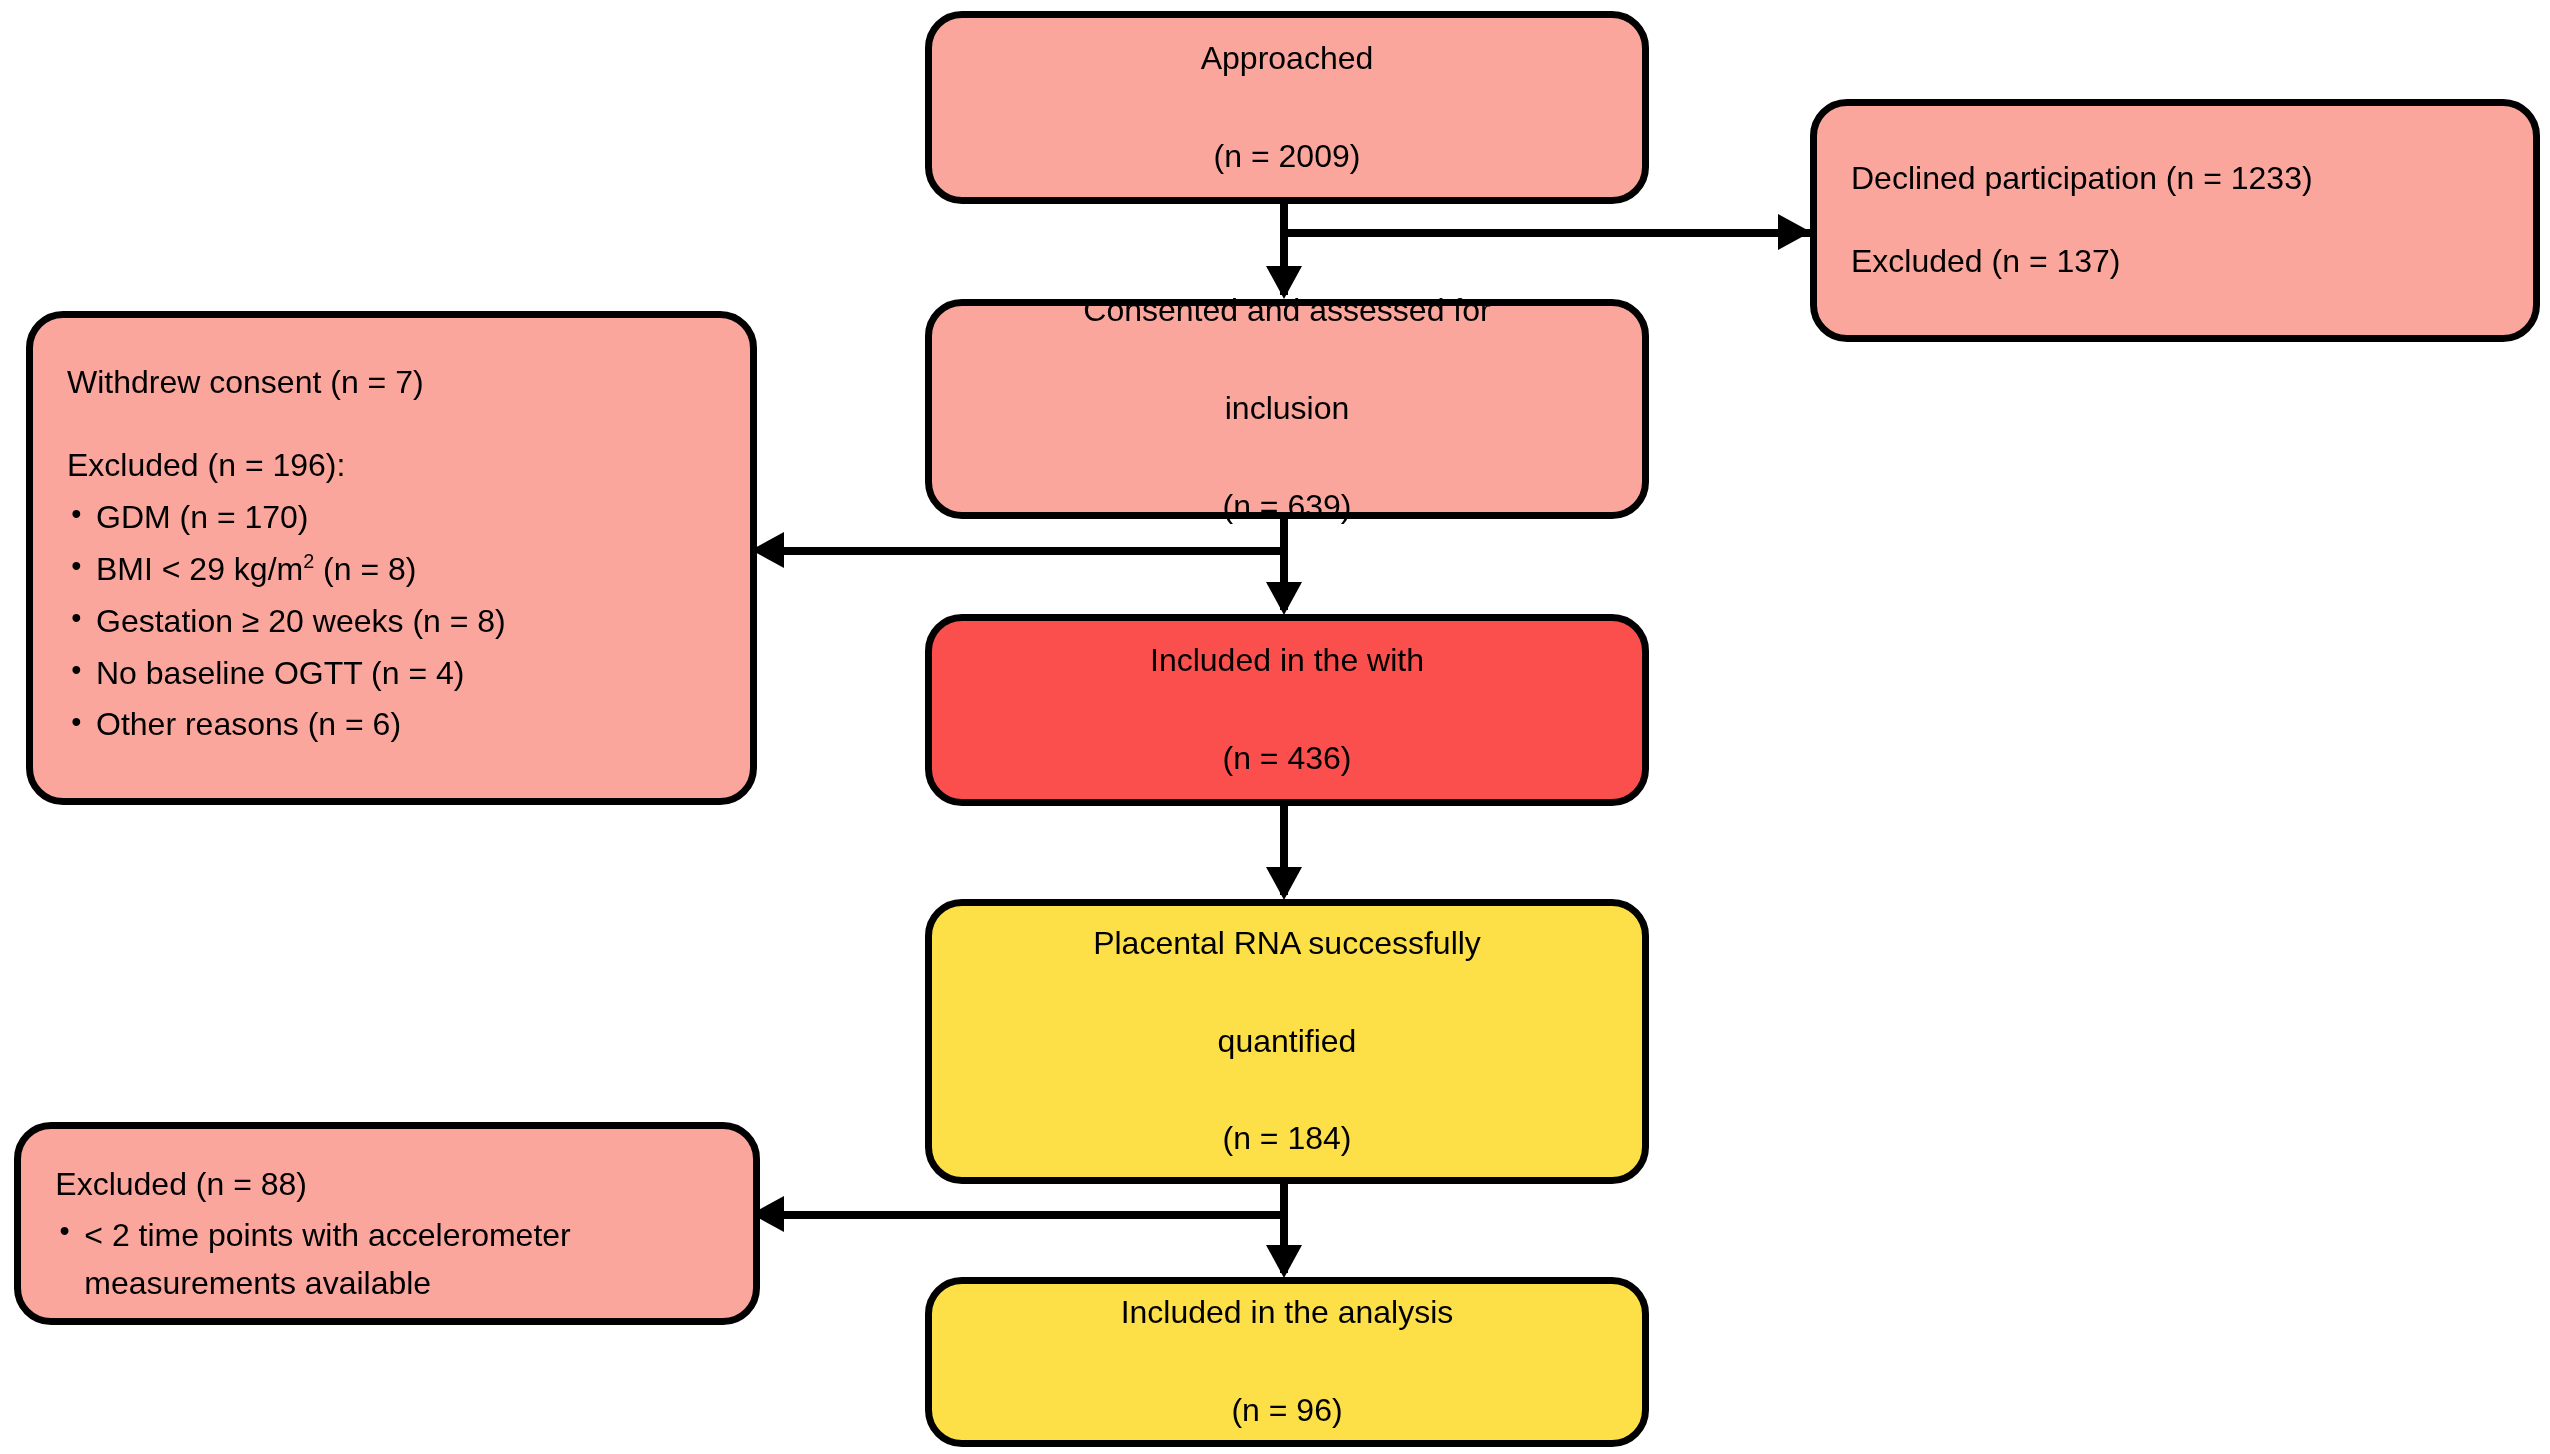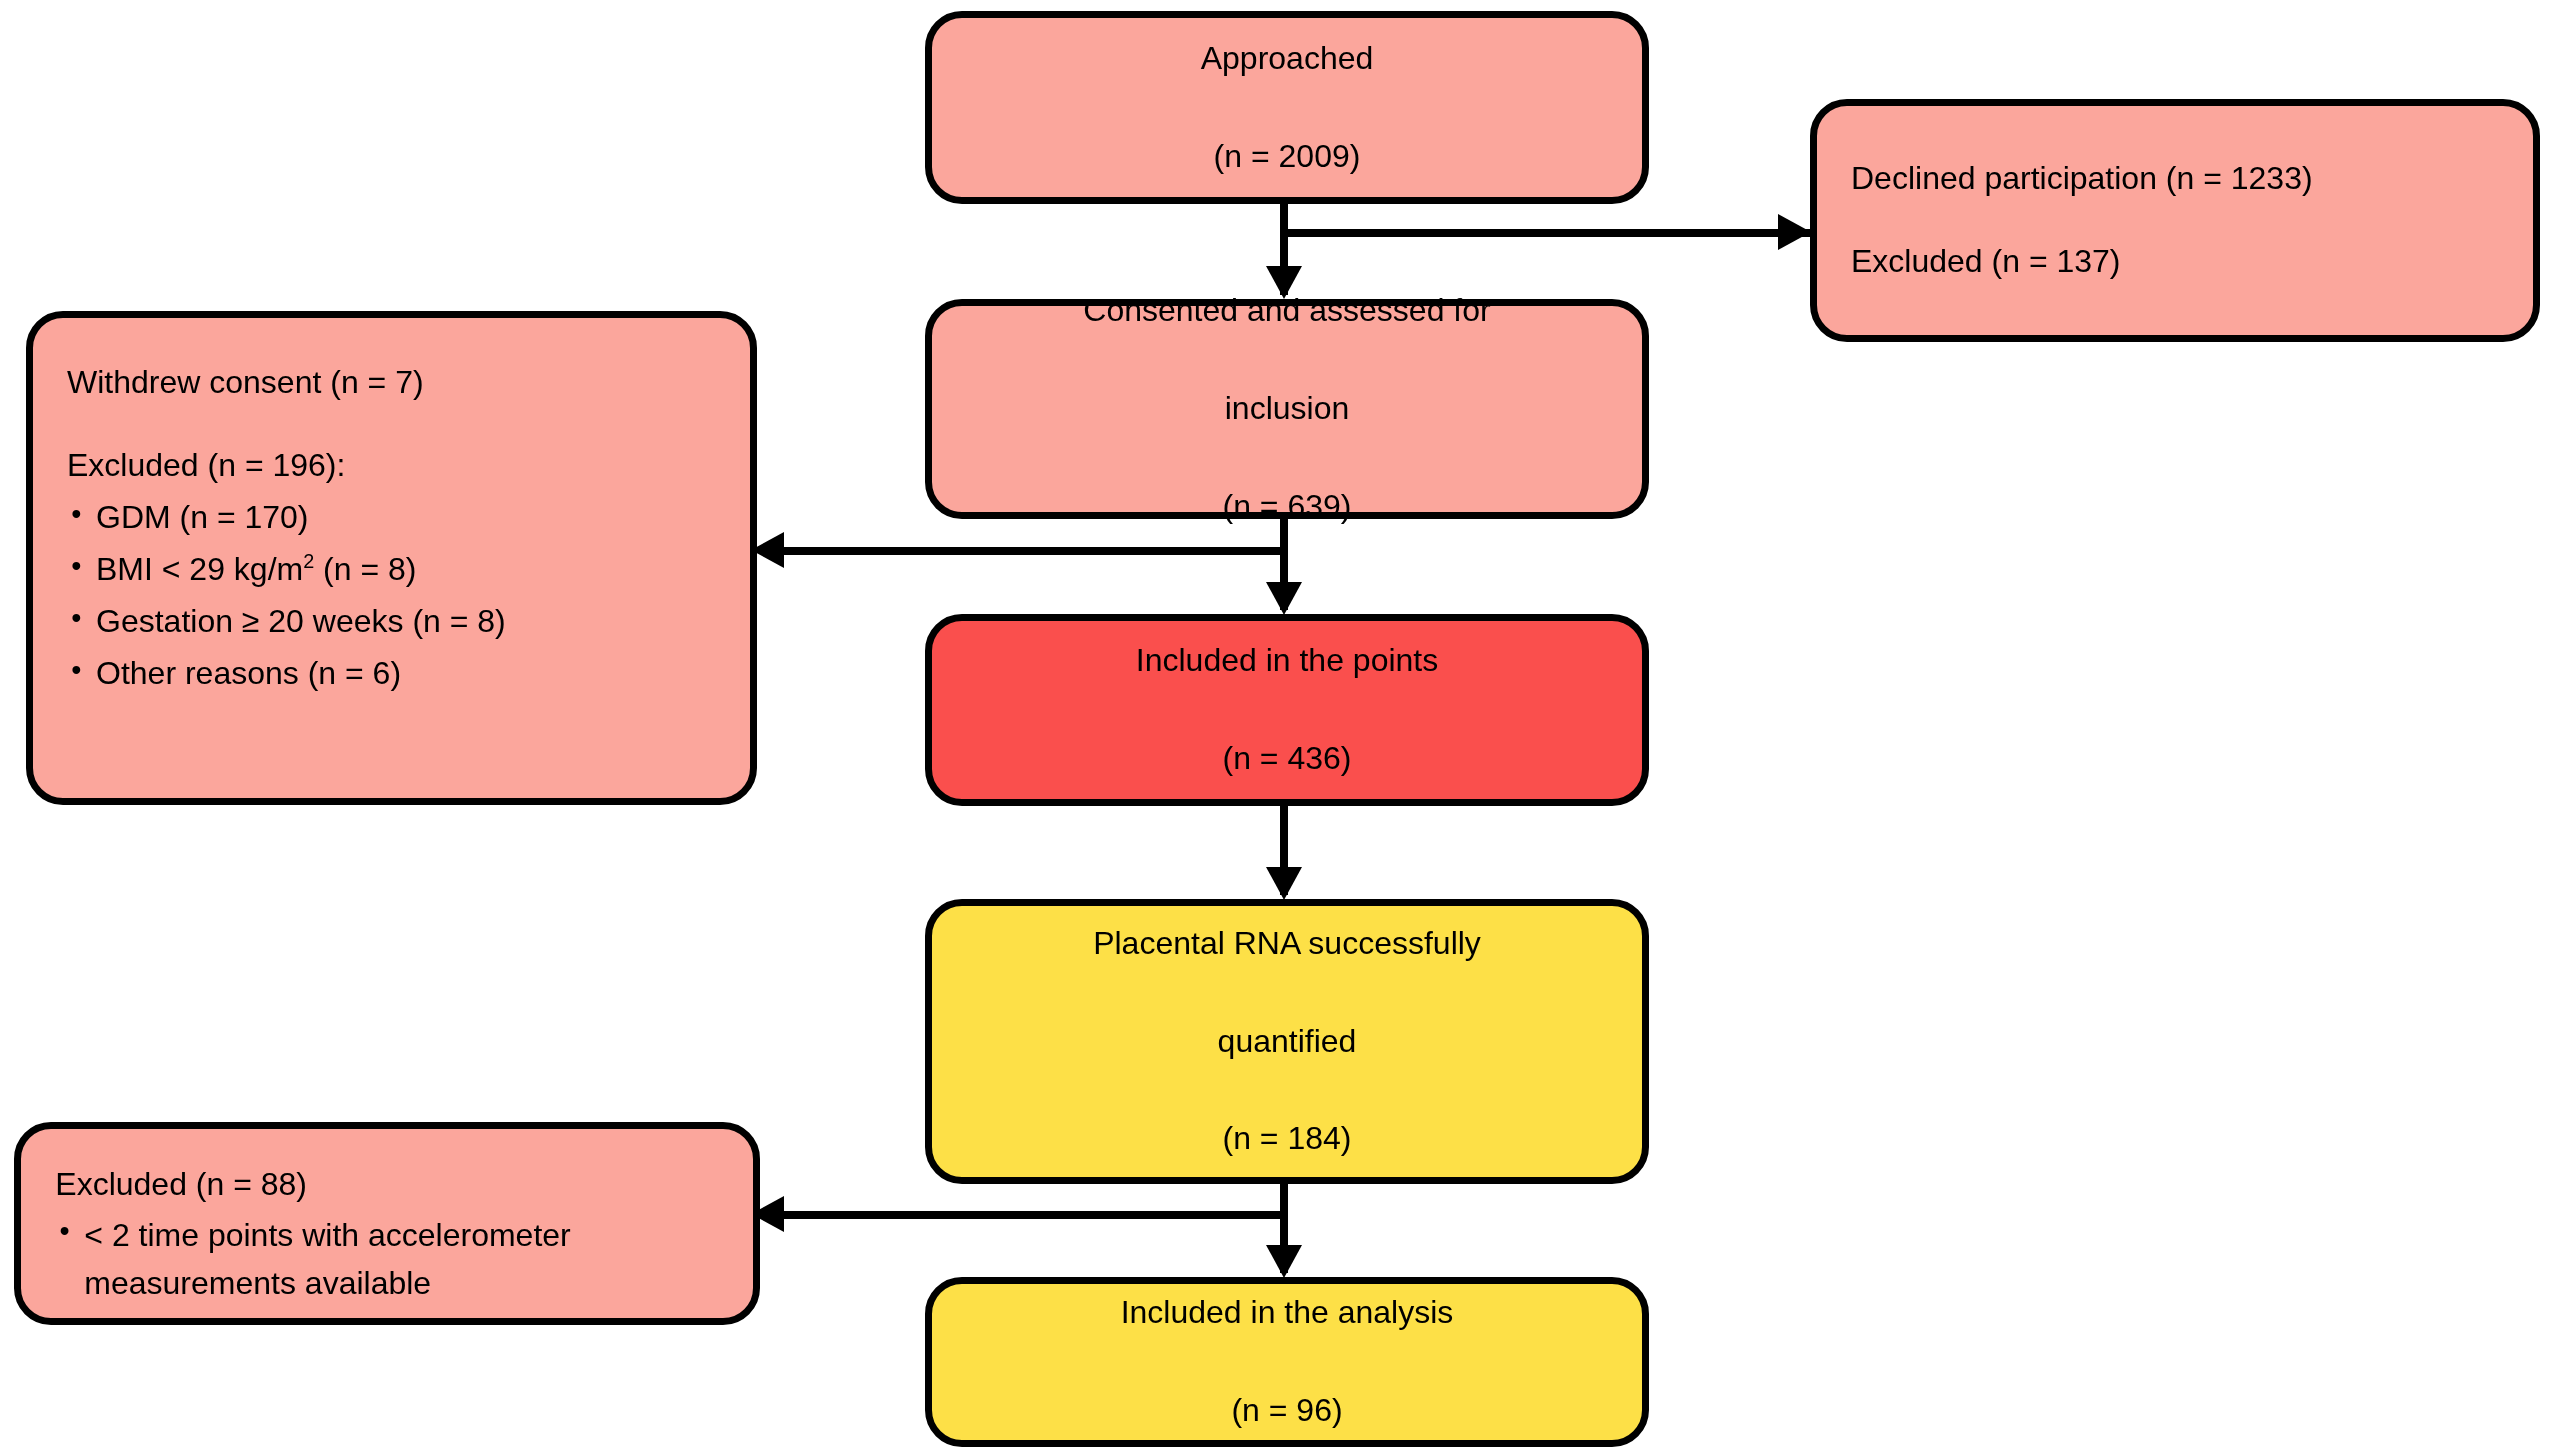--- a/index.html
+++ b/index.html
@@ -128,26 +128,27 @@
   </div>
 
   <div class="node pink leftbox" style="left:26px; top:311px; width:731px; height:494px; justify-content:flex-start; padding-top:39px;">
     <div class="line">Withdrew consent (n = 7)</div>
     <div class="gap-line"></div>
     <div class="line">Excluded (n = 196):</div>
     <ul class="bullets">
       <li>GDM (n = 170)</li>
       <li><span>BMI &lt; 29 kg/m</span><sup>2</sup><span> (n = 8)</span></li>
       <li>Gestation ≥ 20 weeks (n = 8)</li>
+      <li>No baseline OGTT (n = 4)</li>
       <li>Other reasons (n = 6)</li>
     </ul>
   </div>
 
   <div class="node red center" style="left:925px; top:614px; width:724px; height:192px;">
-    <div class="line">Included in the points</div>
+    <div class="line">Included in the with</div>
     <div class="line">(n = 436)</div>
   </div>
 
   <div class="node blue center" style="left:925px; top:899px; width:724px; height:285px;">
     <div class="line">Placental RNA successfully</div>
     <div class="line">quantified</div>
     <div class="line">(n = 184)</div>
   </div>
 
   <div class="node pink leftbox" style="left:14.3px; top:1122px; width:746px; height:203px; justify-content:flex-start; padding-top:30px;">

